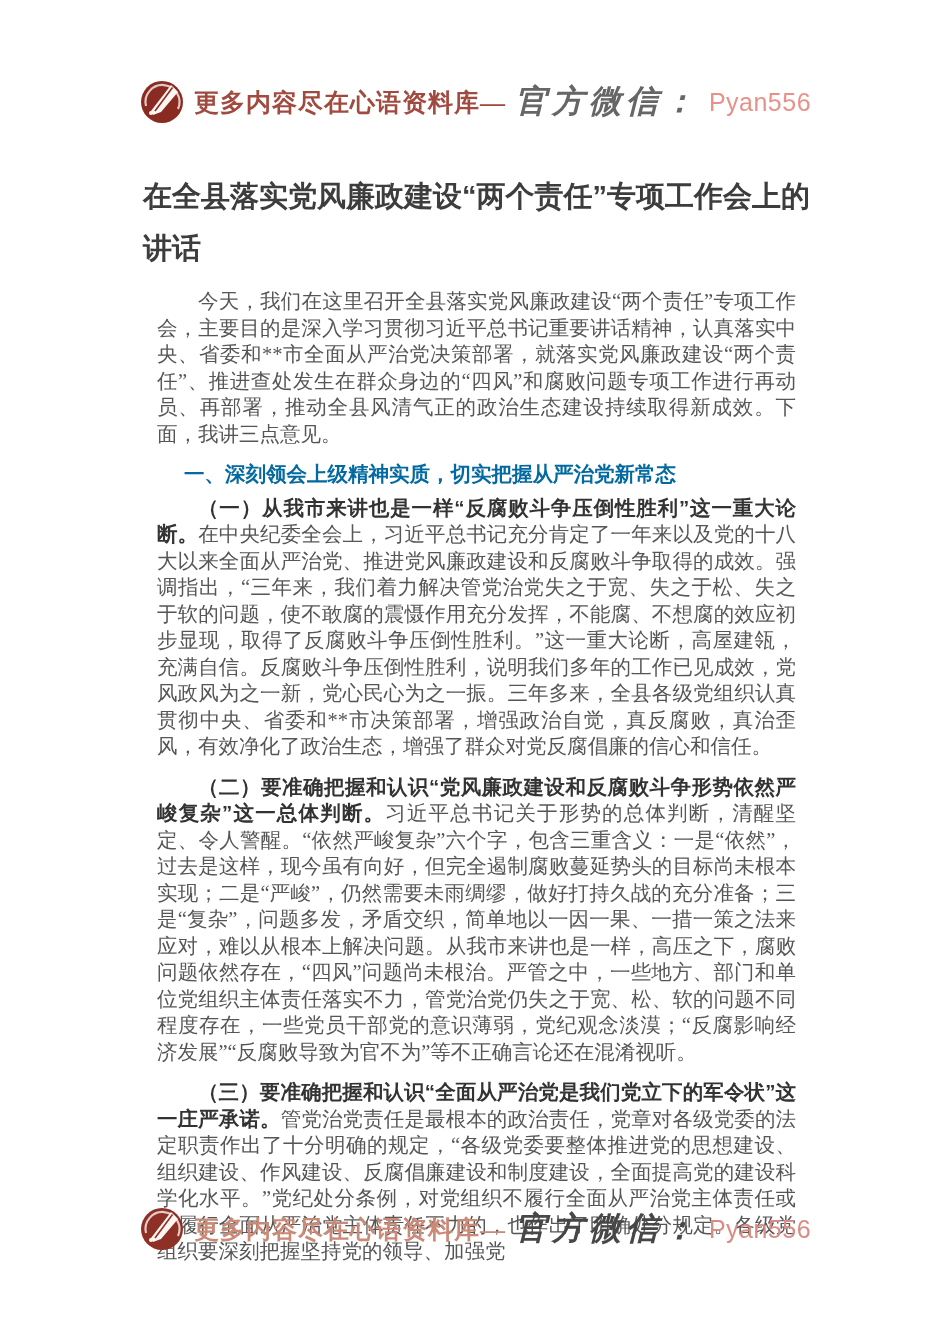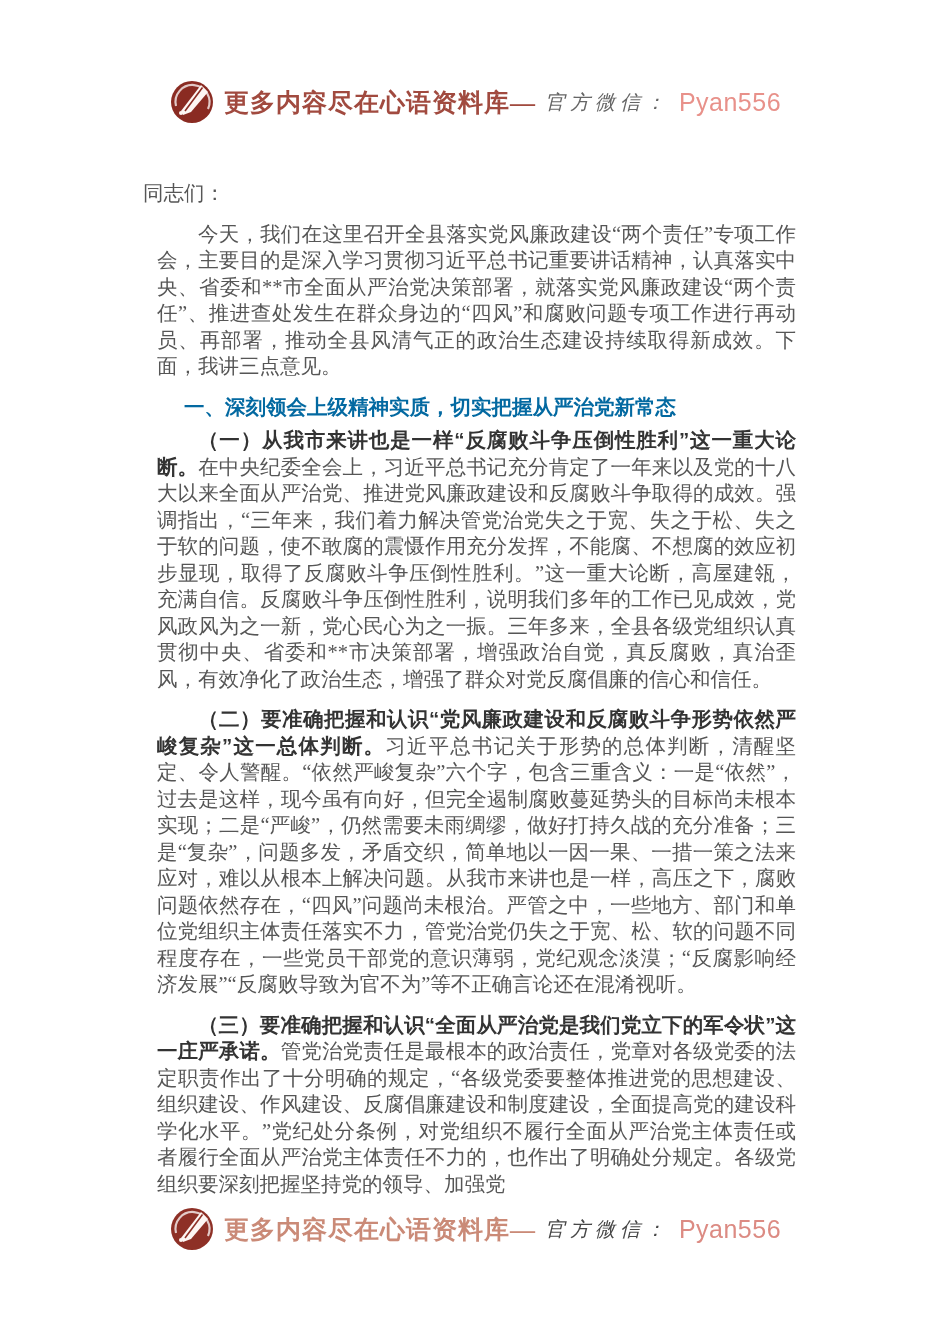--- a/index.html
+++ b/index.html
@@ -27,22 +27,22 @@
   .brand-text{
     font-family:"Liberation Serif","DejaVu Serif",serif;
     font-size:25px;
     font-weight:bold;
     letter-spacing:1px;
     white-space:nowrap;
   }
   .wechat-label{
     font-family:"Liberation Serif","DejaVu Serif",serif;
     font-style:italic;
-    font-weight:normal;
-    font-size:20px;
+    font-weight:bold;
+    font-size:32px;
     letter-spacing:5px;
     white-space:nowrap;
   }
   .wechat-id{
     font-family:"Liberation Sans","DejaVu Sans",sans-serif;
     font-size:25px;
     letter-spacing:0.5px;
     white-space:nowrap;
   }
   
@@ -103,22 +103,22 @@
       <path d="M32 6 L39 13 L22 33 L14 36 L12 32 Z" fill="#fdf6f3"></path>
       <path d="M33.5 8.5 L16 32" stroke-width="1.6" fill="none" stroke="#8a2b22"></path>
       <circle cx="12" cy="34" r="2" fill="#fdf6f3"></circle>
     </svg>
     <span class="brand-text" style="color:#a14a3f;">更多内容尽在心语资料库—</span>
     <span class="wechat-label" style="color:#666666;">官方微信：</span>
     <span class="wechat-id" style="color:#e8918a;">Pyan556</span>
   </div>
 
   <div class="content">
+    <h1 class="doc-title">在全县落实党风廉政建设“两个责任”专项工作会上的讲话</h1>
 
-    <p class="salutation">同志们：</p>
 
     <p class="para">今天，我们在这里召开全县落实党风廉政建设“两个责任”专项工作会，主要目的是深入学习贯彻习近平总书记重要讲话精神，认真落实中央、省委和**市全面从严治党决策部署，就落实党风廉政建设“两个责任”、推进查处发生在群众身边的“四风”和腐败问题专项工作进行再动员、再部署，推动全县风清气正的政治生态建设持续取得新成效。下面，我讲三点意见。</p>
 
     <p class="section-heading">一、深刻领会上级精神实质，切实把握从严治党新常态</p>
 
     <p class="para gap"><span class="lead">（一）从我市来讲也是一样“反腐败斗争压倒性胜利”这一重大论断。</span><span>在中央纪委全会上，习近平总书记充分肯定了一年来以及党的十八大以来全面从严治党、推进党风廉政建设和反腐败斗争取得的成效。强调指出，“三年来，我们着力解决管党治党失之于宽、失之于松、失之于软的问题，使不敢腐的震慑作用充分发挥，不能腐、不想腐的效应初步显现，取得了反腐败斗争压倒性胜利。”这一重大论断，高屋建瓴，充满自信。反腐败斗争压倒性胜利，说明我们多年的工作已见成效，党风政风为之一新，党心民心为之一振。三年多来，全县各级党组织认真贯彻中央、省委和**市决策部署，增强政治自觉，真反腐败，真治歪风，有效净化了政治生态，增强了群众对党反腐倡廉的信心和信任。</span></p>
 
     <p class="para gap"><span class="lead">（二）要准确把握和认识“党风廉政建设和反腐败斗争形势依然严峻复杂”这一总体判断。</span><span>习近平总书记关于形势的总体判断，清醒坚定、令人警醒。“依然严峻复杂”六个字，包含三重含义：一是“依然”，过去是这样，现今虽有向好，但完全遏制腐败蔓延势头的目标尚未根本实现；二是“严峻”，仍然需要未雨绸缪，做好打持久战的充分准备；三是“复杂”，问题多发，矛盾交织，简单地以一因一果、一措一策之法来应对，难以从根本上解决问题。从我市来讲也是一样，高压之下，腐败问题依然存在，“四风”问题尚未根治。严管之中，一些地方、部门和单位党组织主体责任落实不力，管党治党仍失之于宽、松、软的问题不同程度存在，一些党员干部党的意识薄弱，党纪观念淡漠；“反腐影响经济发展”“反腐败导致为官不为”等不正确言论还在混淆视听。</span></p>
 
     <p class="para gap"><span class="lead">（三）要准确把握和认识“全面从严治党是我们党立下的军令状”这一庄严承诺。</span><span>管党治党责任是最根本的政治责任，党章对各级党委的法定职责作出了十分明确的规定，“各级党委要整体推进党的思想建设、组织建设、作风建设、反腐倡廉建设和制度建设，全面提高党的建设科学化水平。”党纪处分条例，对党组织不履行全面从严治党主体责任或者履行全面从严治党主体责任不力的，也作出了明确处分规定。各级党组织要深刻把握坚持党的领导、加强党</span></p>

